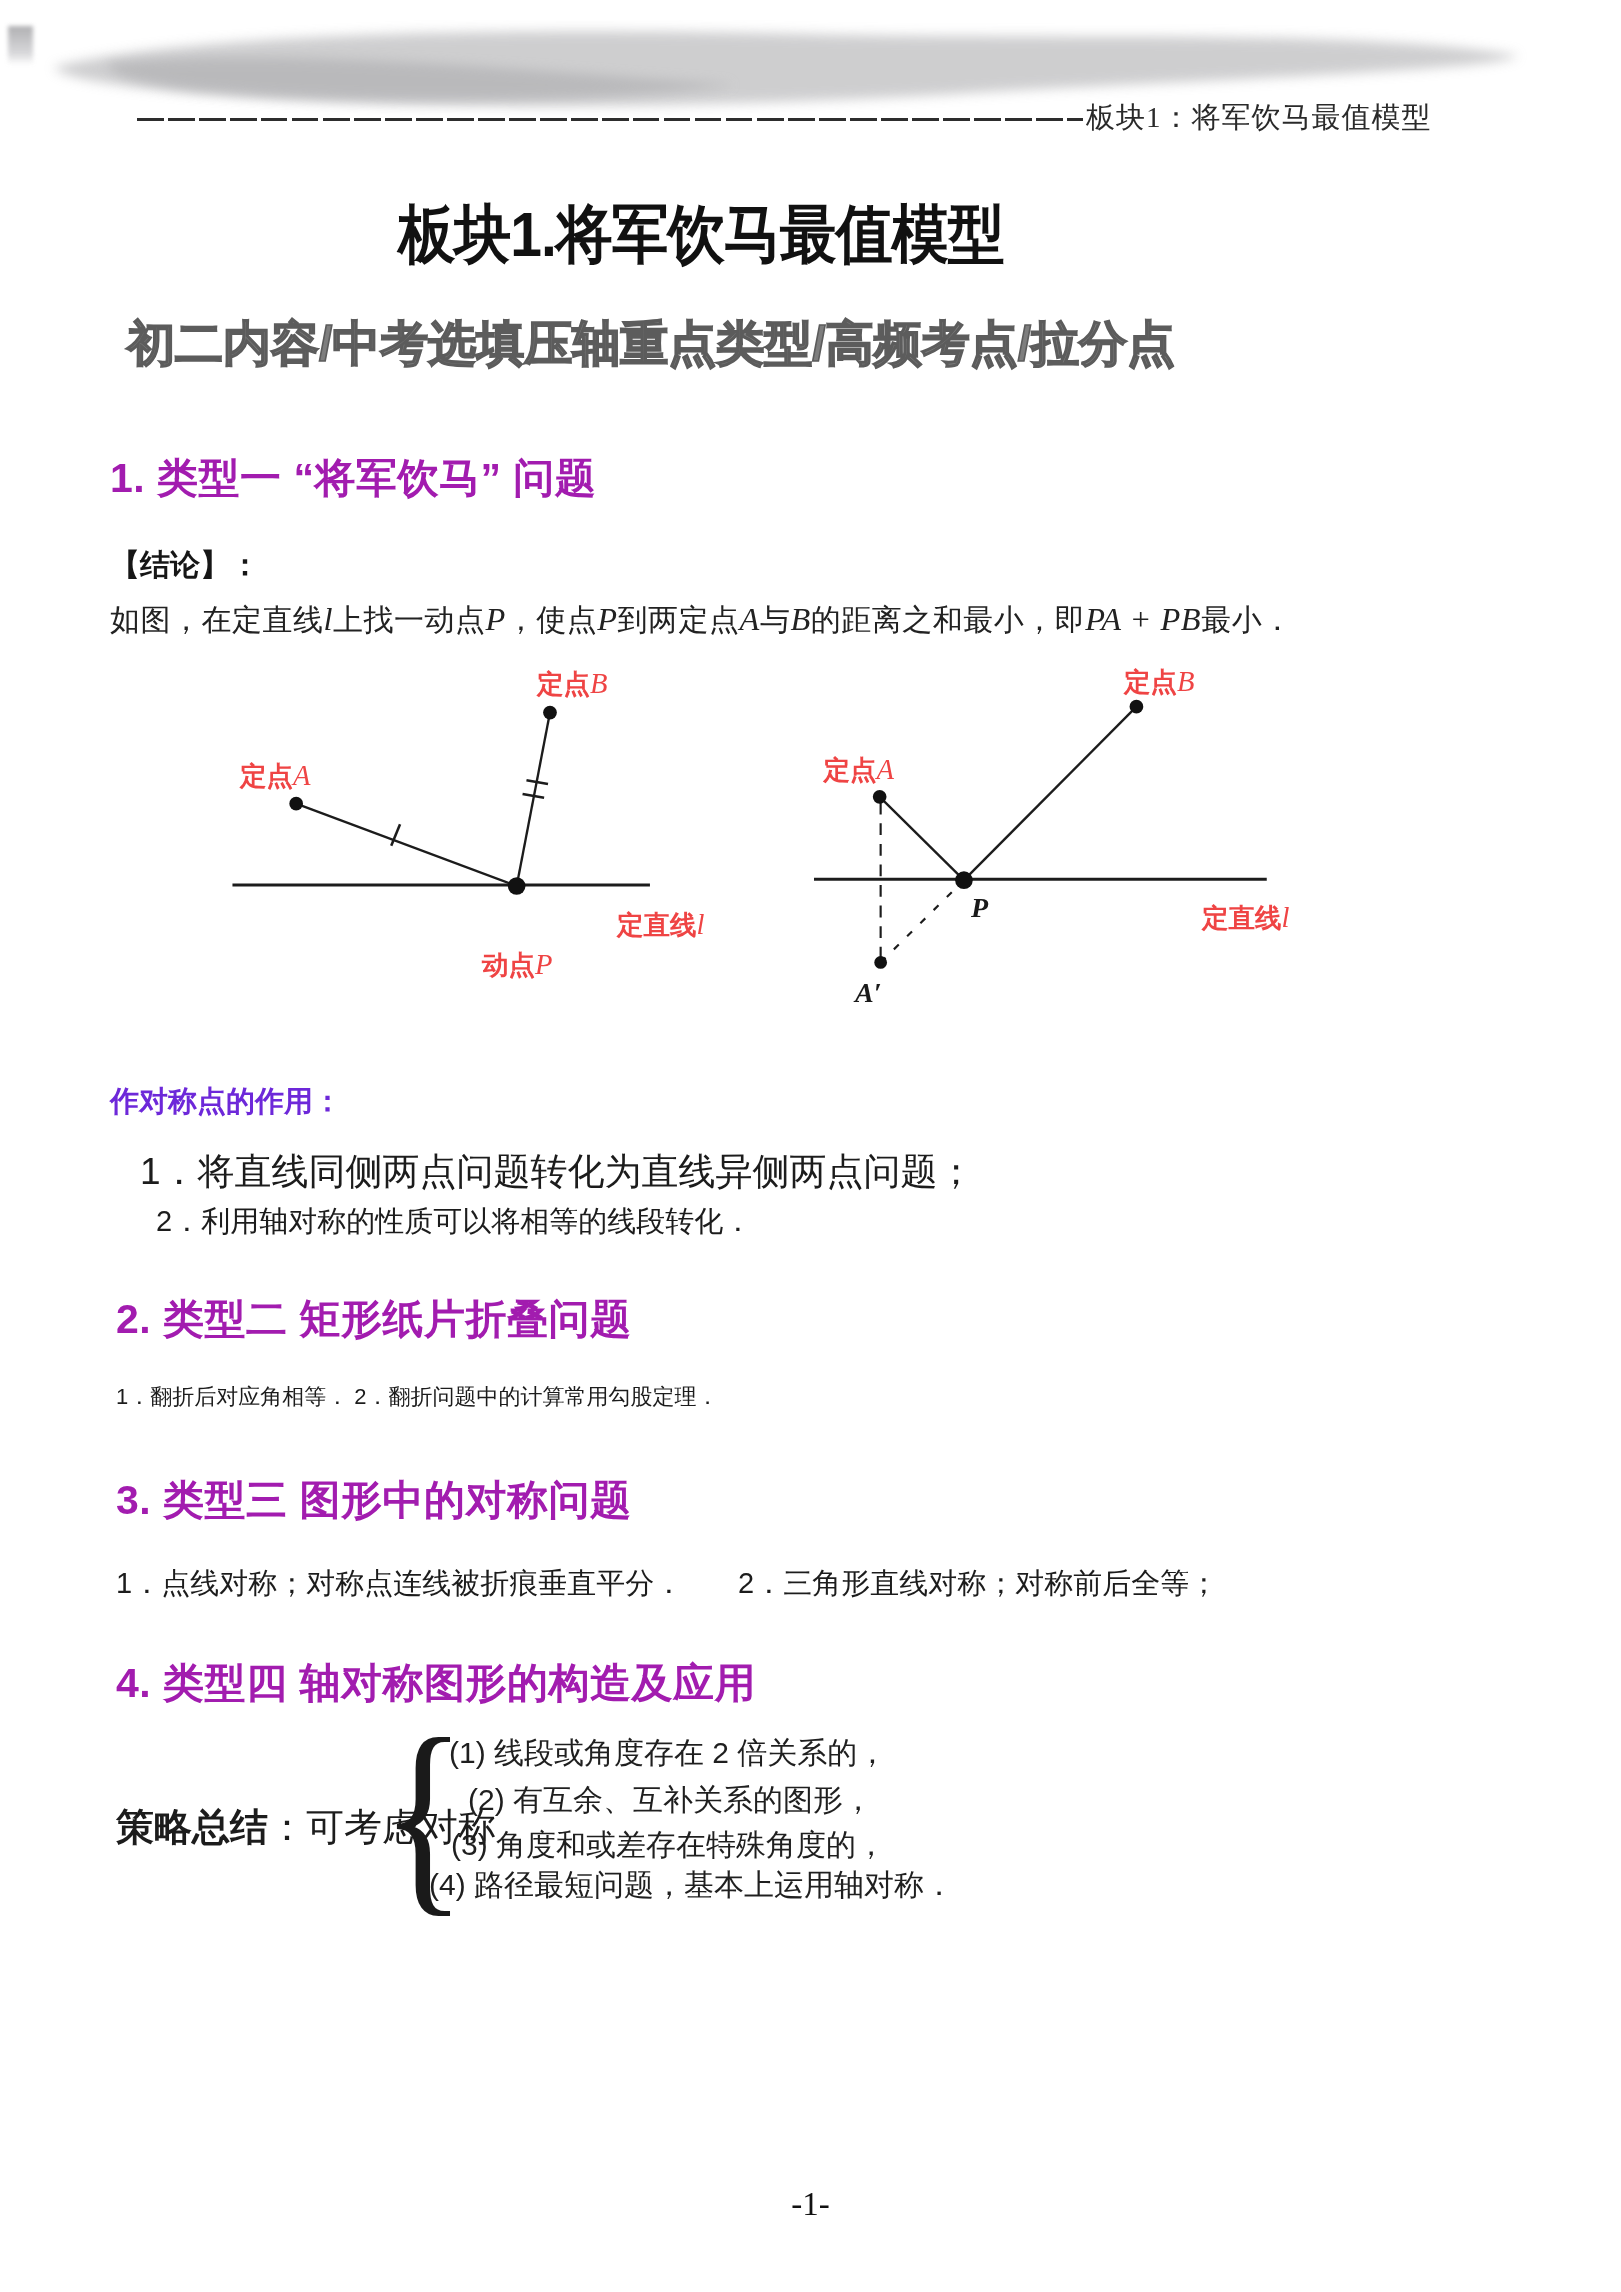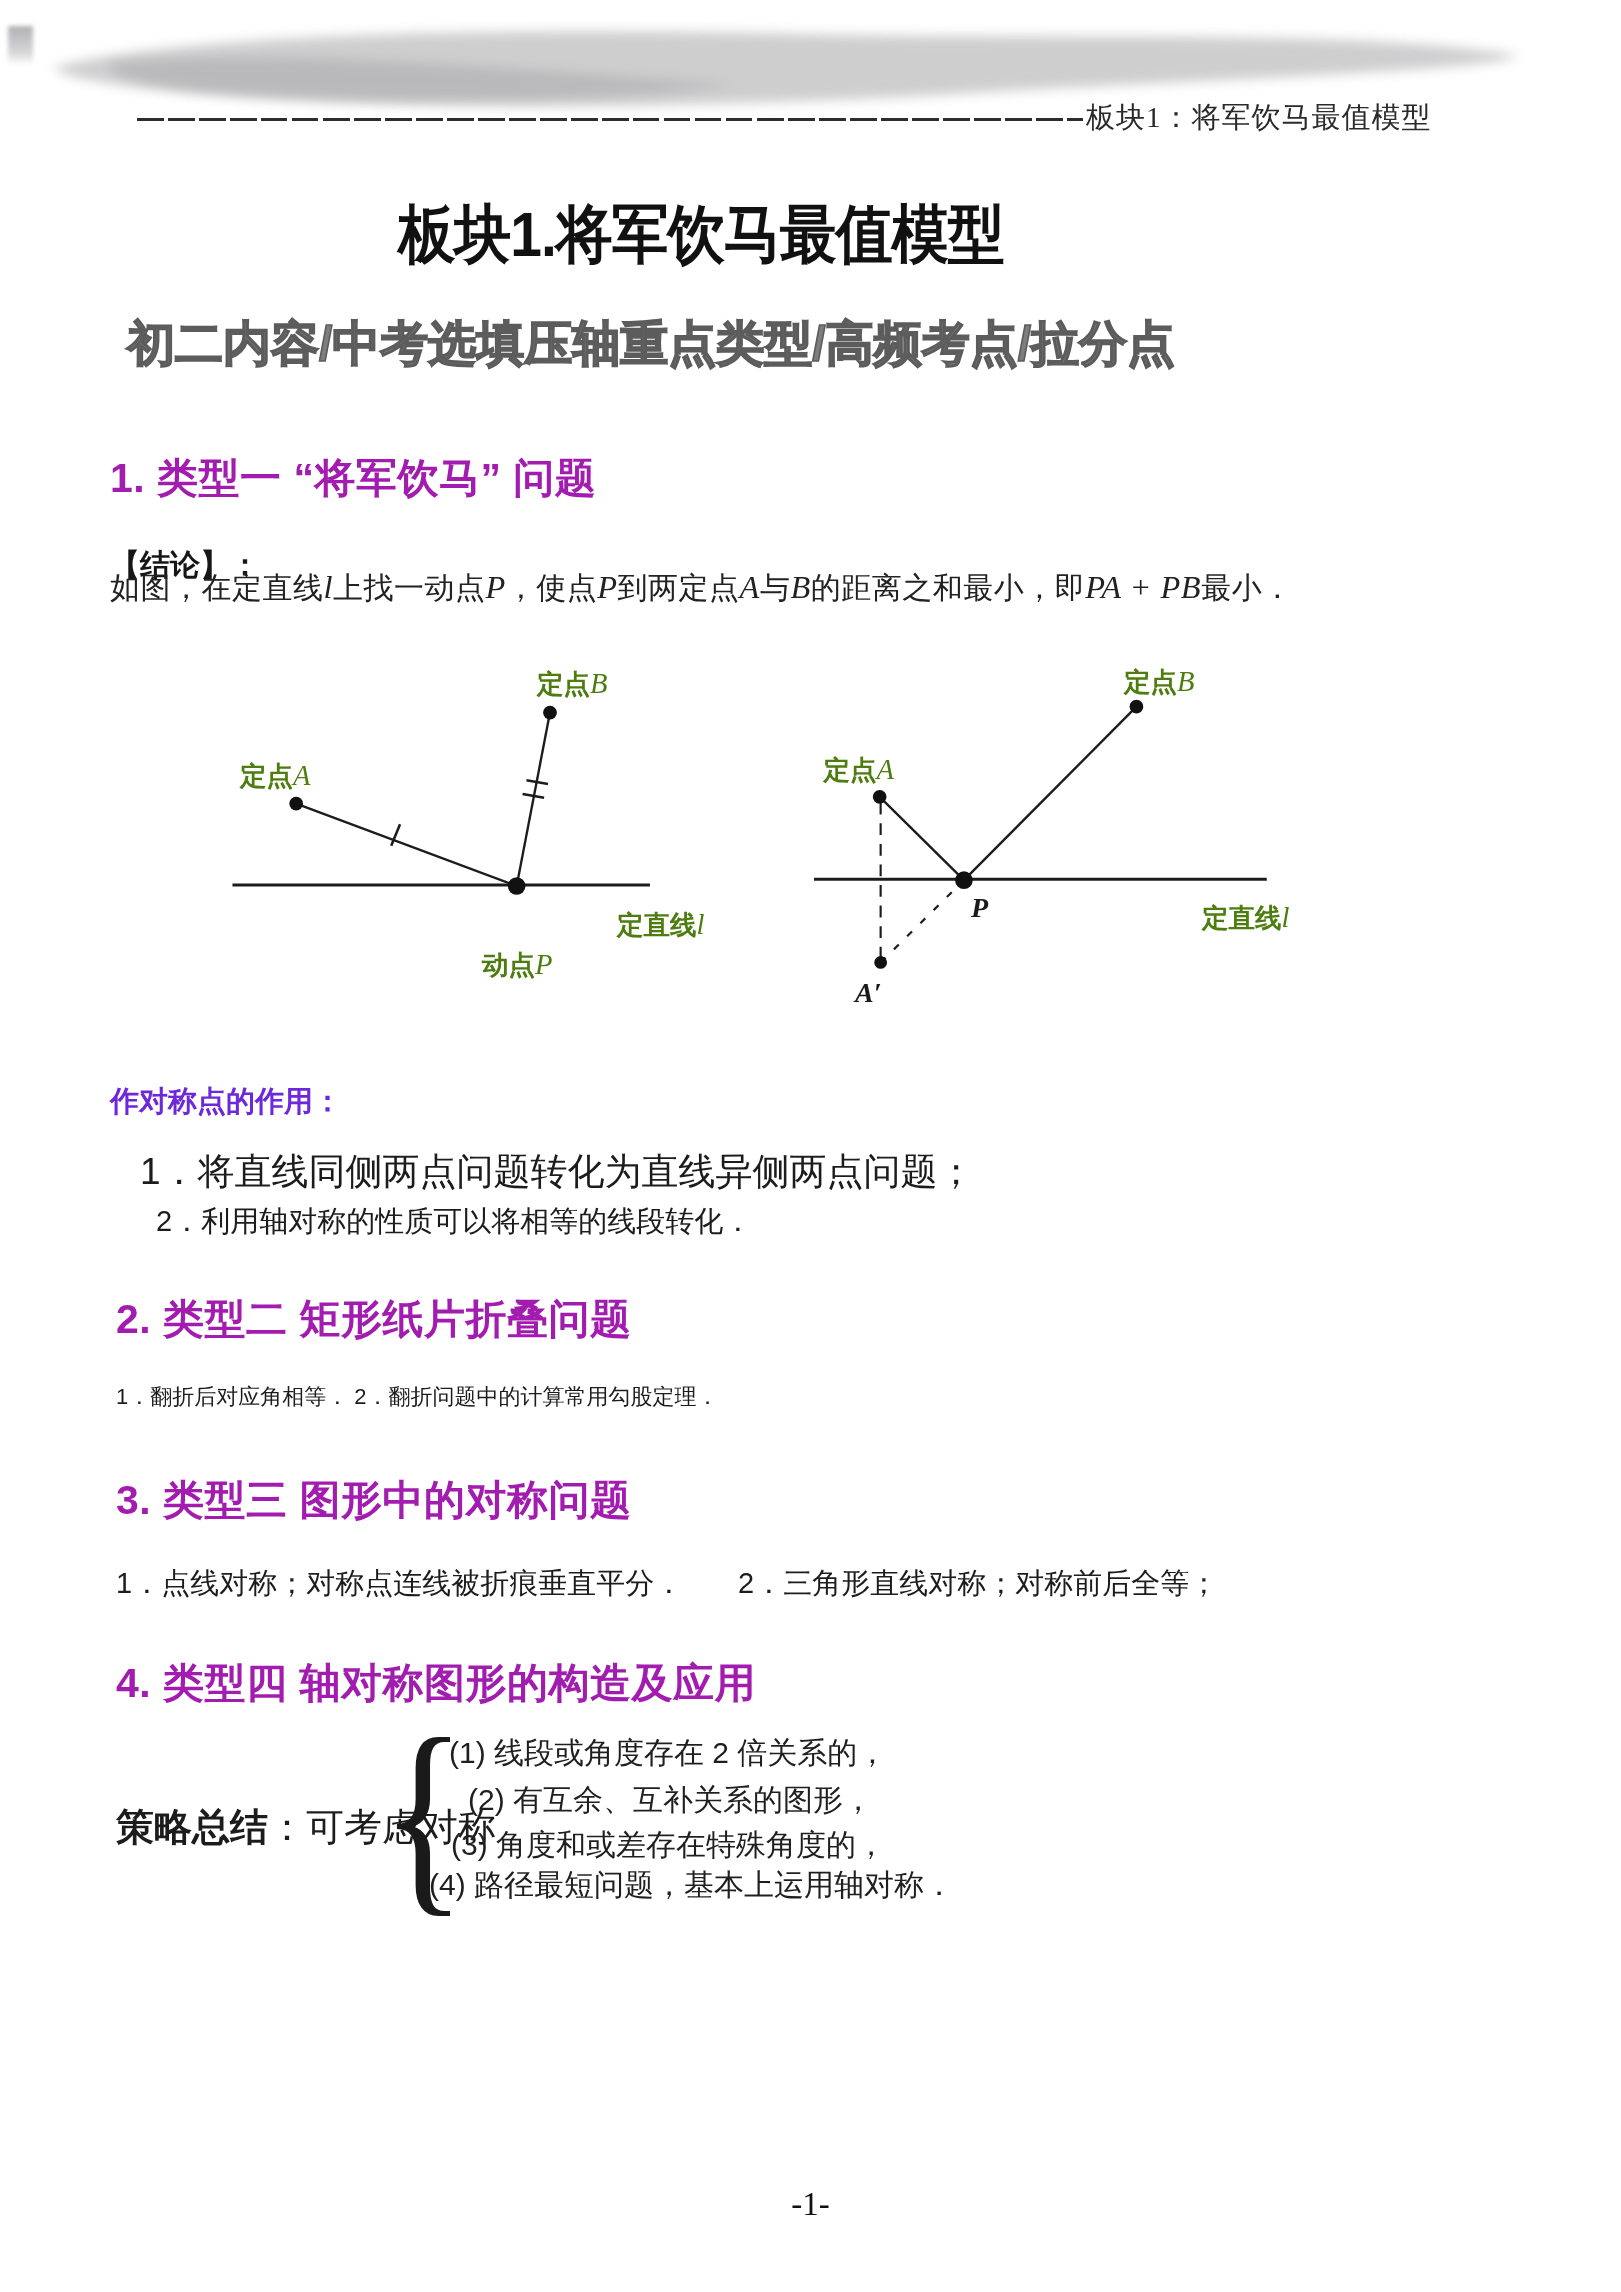--- a/index.html
+++ b/index.html
@@ -29,28 +29,28 @@
   .page-title { left:0; top:192px; width:1402px; text-align:center;
     font-size:57px; font-weight:900; color:#111; letter-spacing:-1px;
     transform:scaleY(1.12); transform-origin:top center; }
   .page-subtitle { left:127px; top:312px; font-size:48px; font-weight:900;
     color:#7e7e7e; -webkit-text-stroke:1.6px #5c5c5c; letter-spacing:0px; }
 
   
   .h-section { font-size:41px; font-weight:900; color:#a21caf; letter-spacing:0.5px; }
   .s1-heading { left:110px; top:451px; }
   .conclusion-label { left:110px; top:545px; font-size:30px; font-weight:900; color:#161616; }
-  .body-line { left:110px; top:568px; font-size:30px; color:#222; letter-spacing:0.5px; }
+  .body-line { left:110px; top:600px; font-size:30px; color:#222; letter-spacing:0.5px; }
   .mi { font-family:"Liberation Serif", serif; font-style:italic; font-size:1.08em; }
 
   
   .diagram { }
   .diagram-left { left:147px; top:642px; width:706px; height:343px; }
   .diagram-right { left:804px; top:642px; width:510px; height:392px; }
-  .dlabel { position:absolute; font-size:26.5px; color:#4d7c0f; font-weight:600; white-space:nowrap; }
+  .dlabel { position:absolute; font-size:26.5px; color:#ef4444; font-weight:600; white-space:nowrap; }
   .dlabel .mi { font-weight:500; }
   .mlabel { position:absolute; font-family:"Liberation Serif", serif; font-style:italic;
     font-size:28px; font-weight:600; color:#1a1a1a; }
 
   
   .sym-heading { left:110px; top:1082px; font-size:29px; font-weight:900; color:#6d28d9; }
   .sym-item1 { left:110px; top:1147px; font-size:37px;margin-left:30px; }
   .sym-item2 { left:110px; top:1202px; font-size:29px;margin-left:46px; }
 
   .s2-heading { left:116px; top:1292px; }

